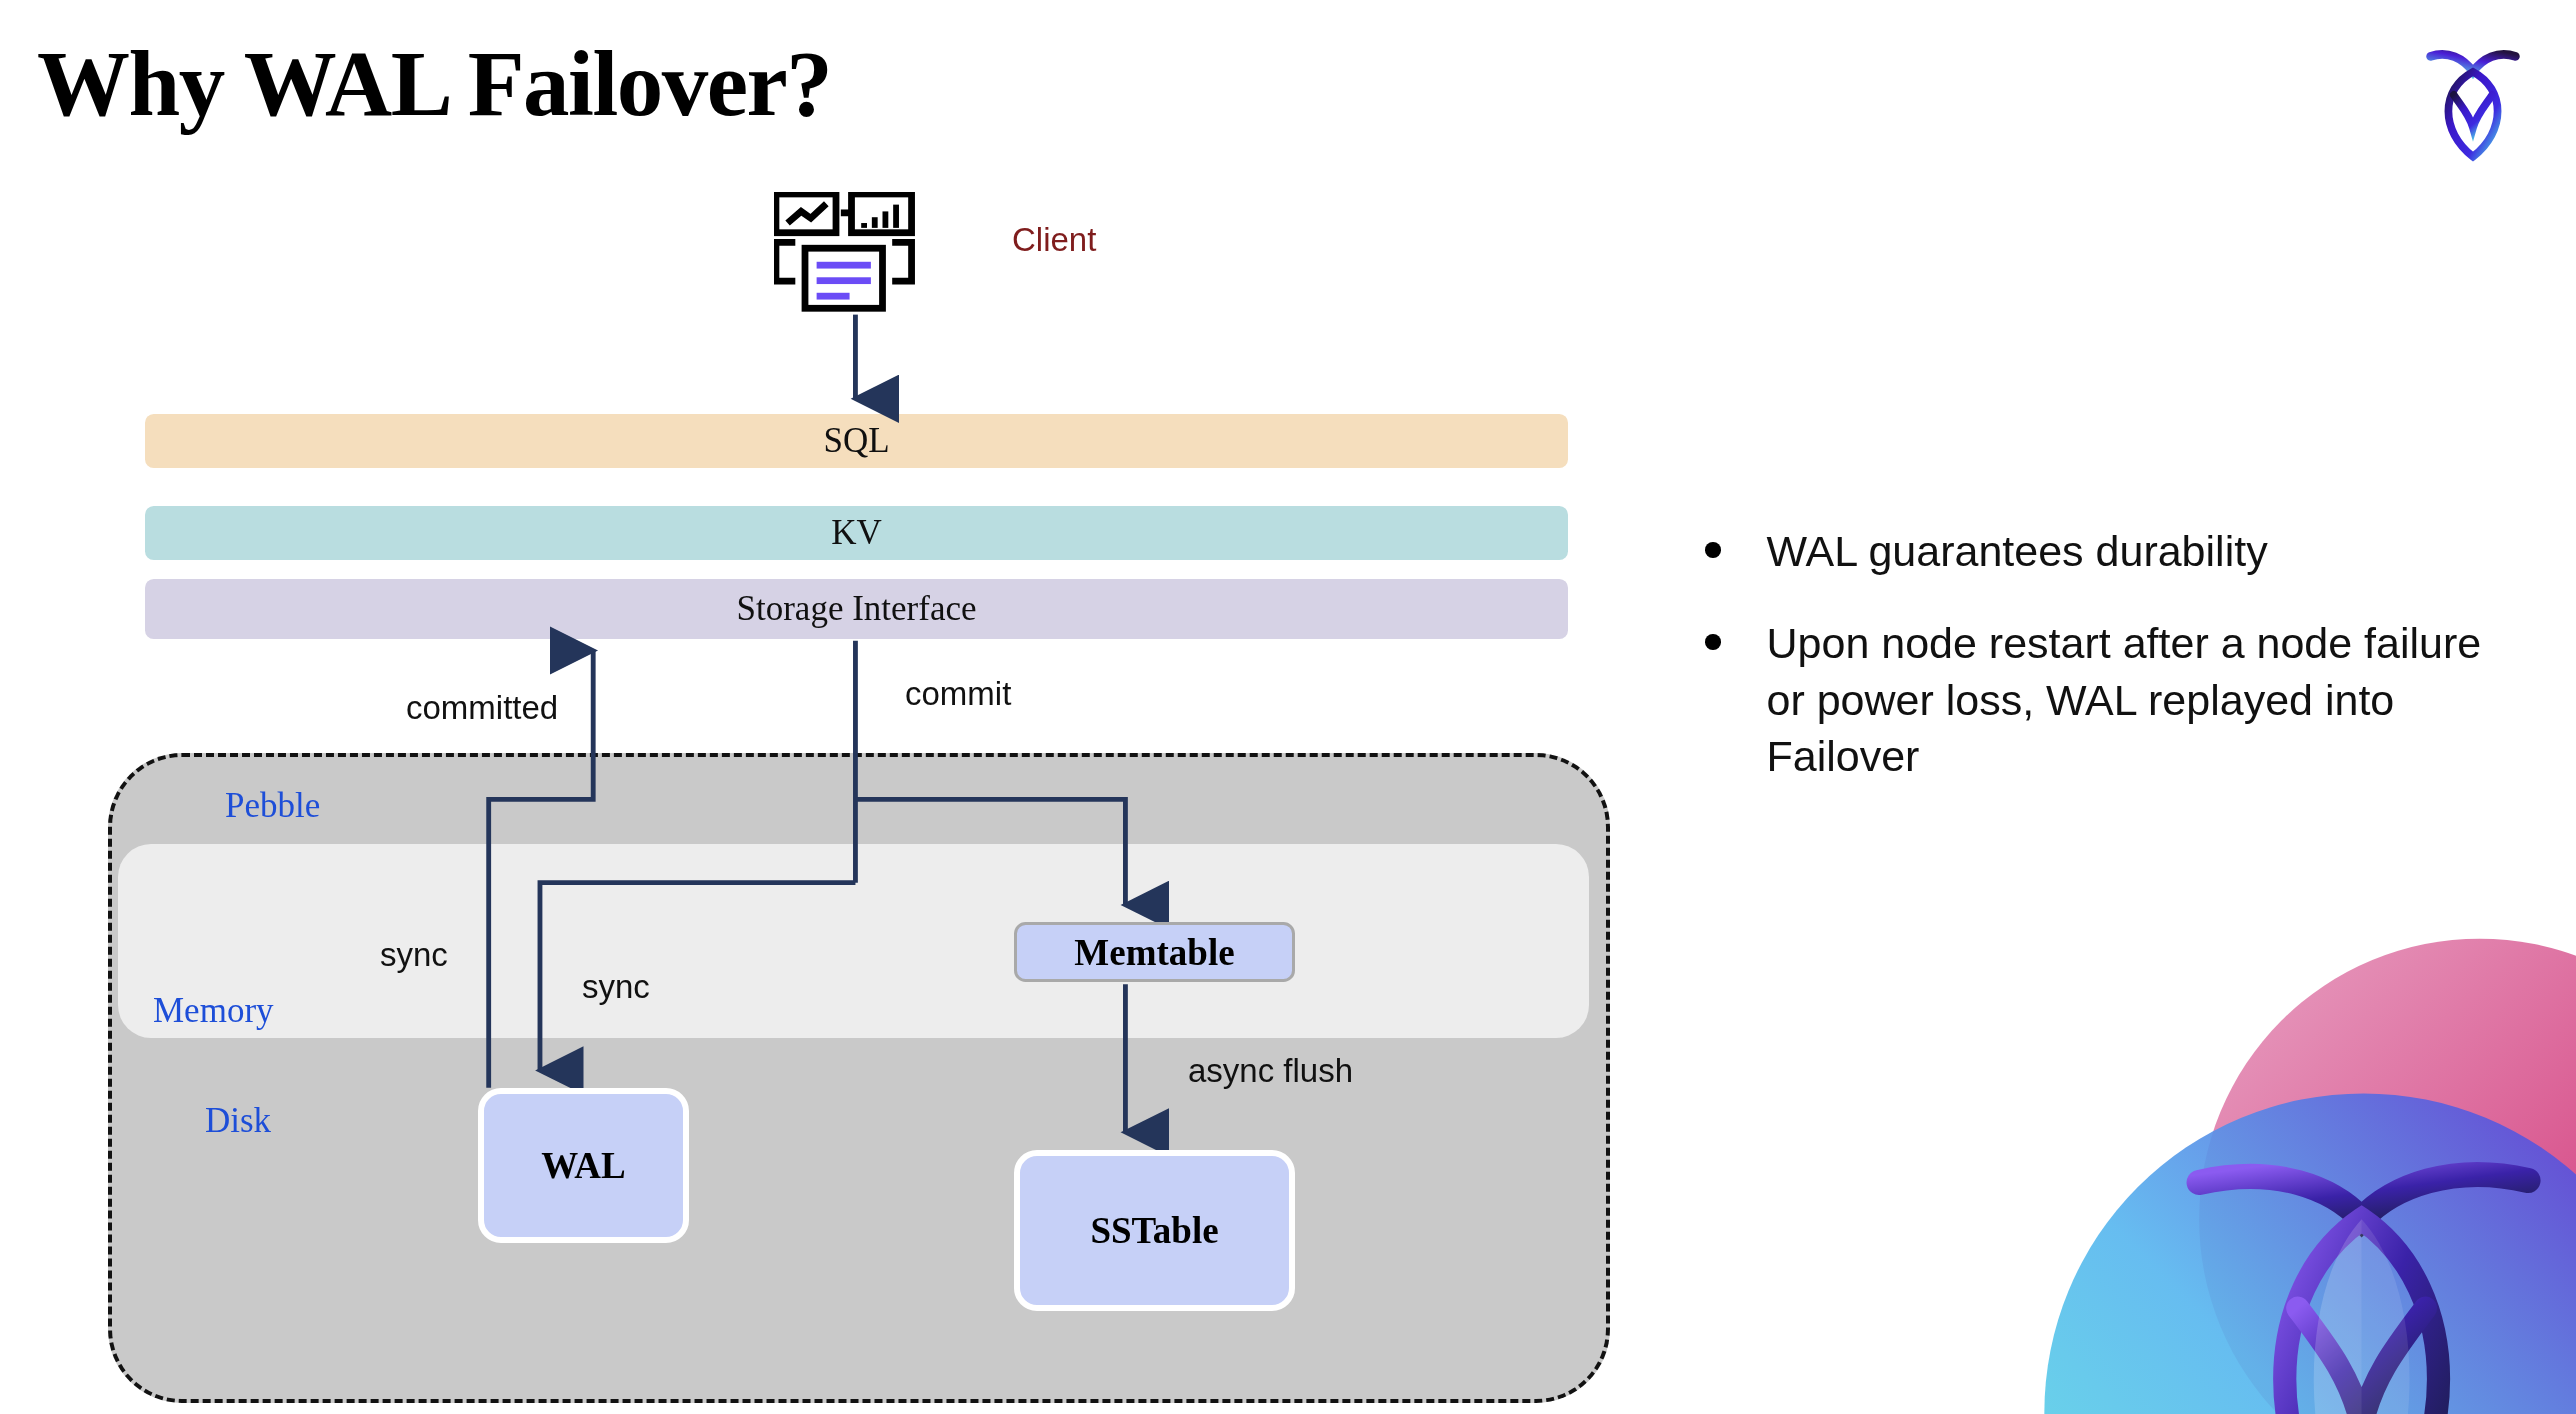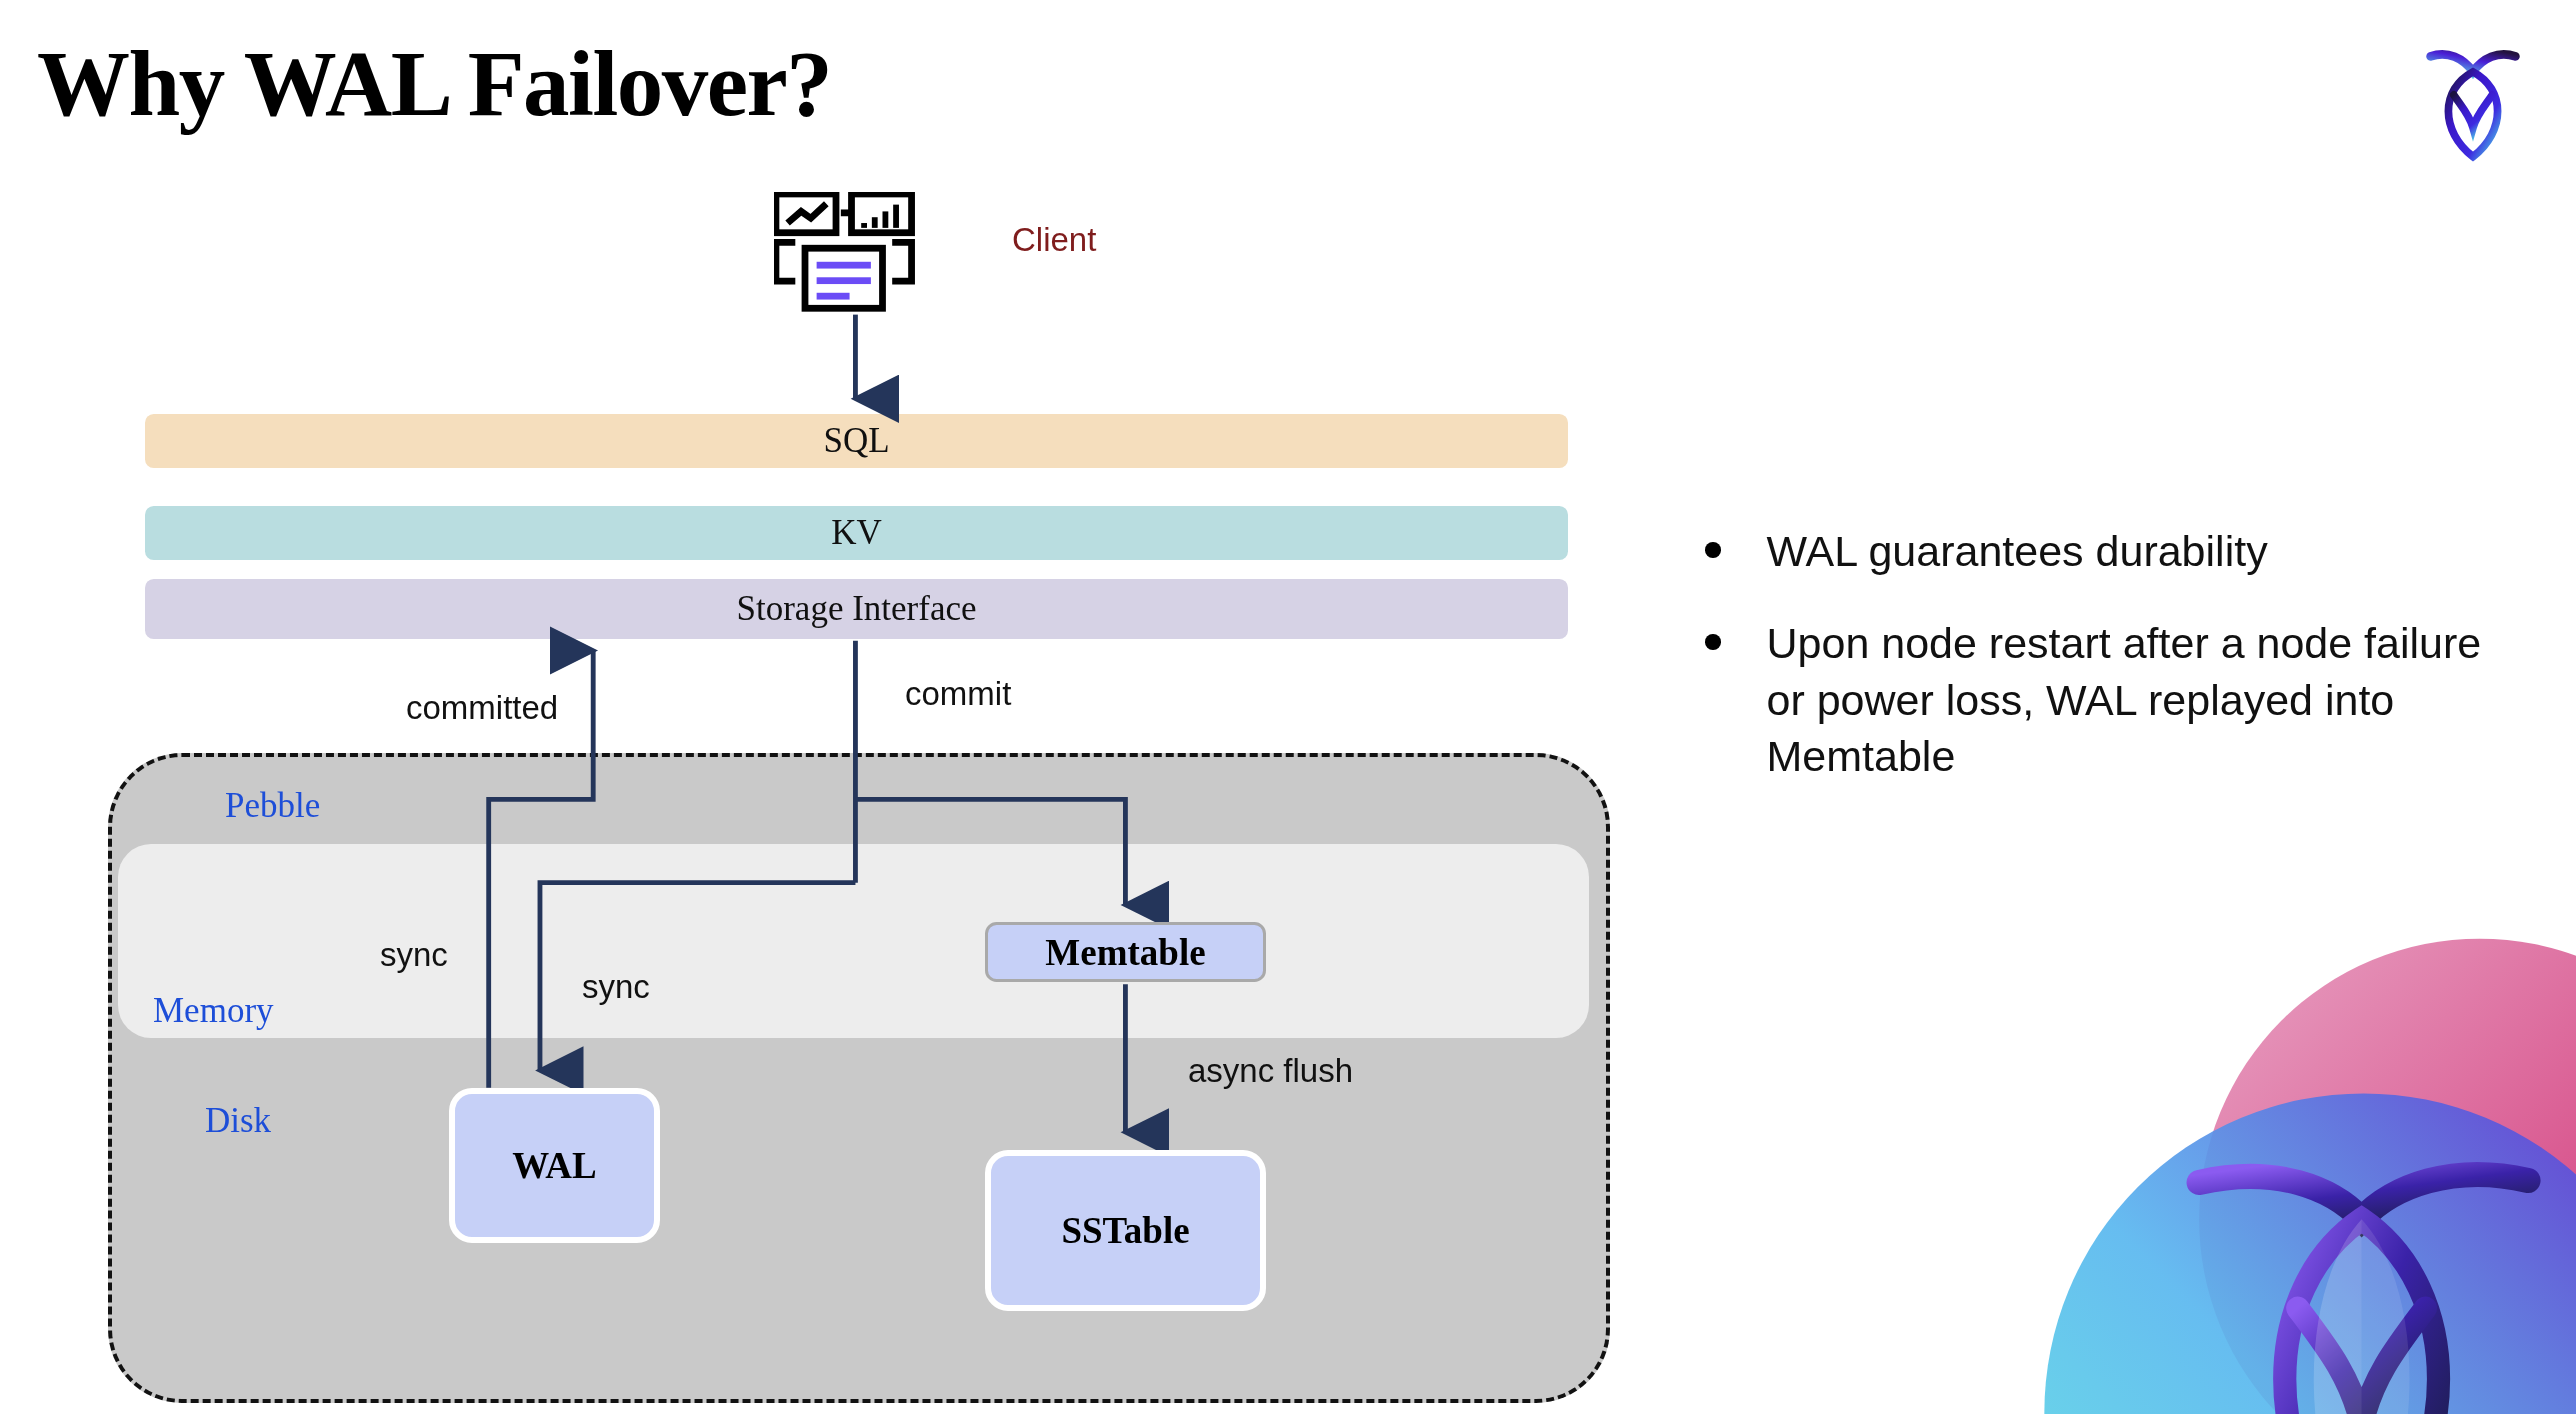--- a/index.html
+++ b/index.html
@@ -107,20 +107,21 @@
   .node-box {
     position: absolute;
     background: #c6d0f7;
     display: flex;
     align-items: center;
     justify-content: center;
     font-family: "Liberation Serif", serif;
     font-weight: bold;
     font-size: 37px;
     color: #000000;
+    margin-left: 29px;
   }
   #node-memtable {
     left: 985px; top: 922px;
     width: 281px; height: 60px;
     border: 3.9px solid #a9a9a9;
     border-radius: 11.6px;
   }
   #node-wal {
     left: 449px; top: 1088px;
     width: 211px; height: 155px;
@@ -318,18 +319,18 @@
   <div id="lbl-sync-right" class="edge-label">sync</div>
   <div id="lbl-async-flush" class="edge-label">async flush</div>
 
   <div id="bullets">
     <div class="bullet-row">
       <div class="bullet-dot"></div>
       <div class="bullet-text">WAL guarantees durability</div>
     </div>
     <div class="bullet-row">
       <div class="bullet-dot"></div>
-      <div class="bullet-text">Upon node restart after a node failure or power loss, WAL replayed into Memtable</div>
+      <div class="bullet-text">Upon node restart after a node failure or power loss, WAL replayed into Failover</div>
     </div>
   </div>
 
 </div>
 
 
 </body></html>

